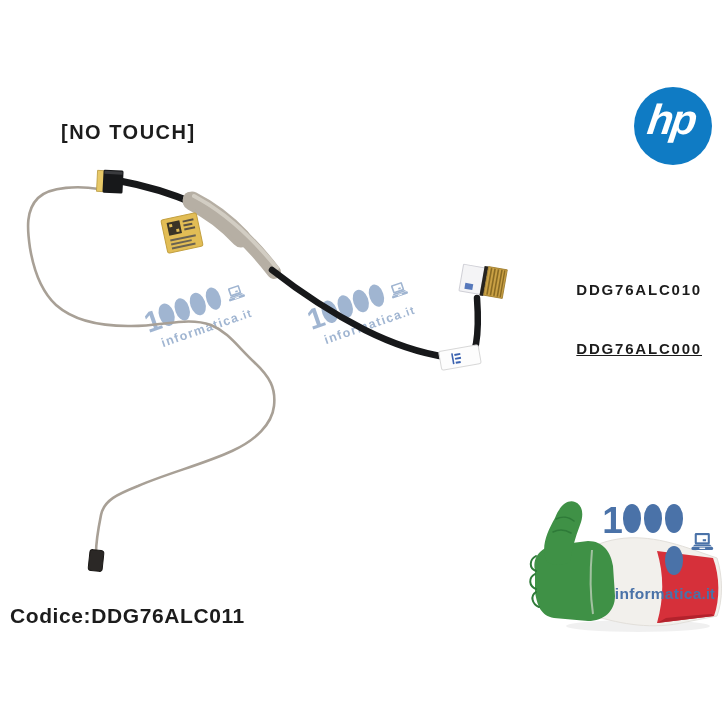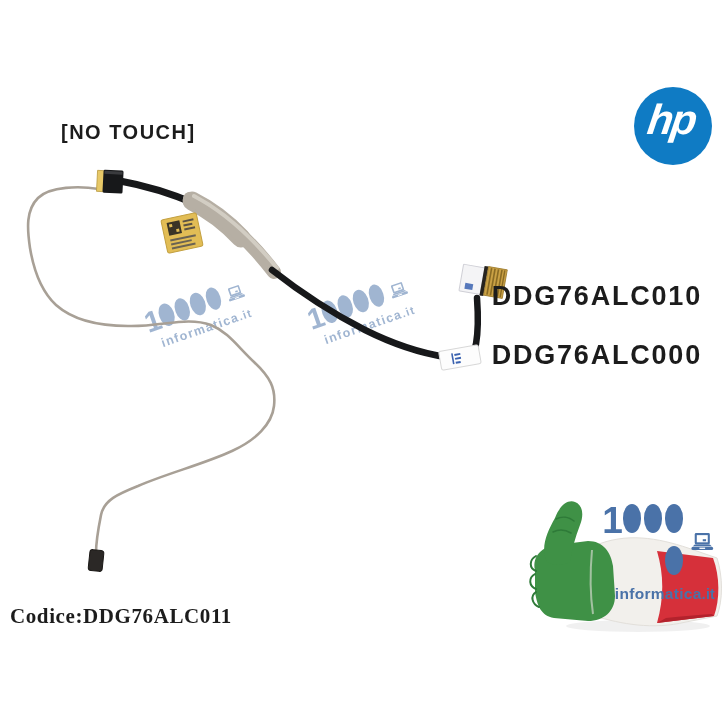--- a/index.html
+++ b/index.html
@@ -2,24 +2,24 @@
 <html><head>
 <meta charset="utf-8">
 <style>
   html,body{margin:0;padding:0;background:#fff;}
   body{font-family:"Liberation Sans", sans-serif;}
   .canvas{position:relative;width:724px;height:724px;background:#ffffff;overflow:hidden;}
 
   
   .txt{position:absolute;color:#1c1c1c;white-space:nowrap;}
   .no-touch{left:13px;top:121px;font-size:20px;font-weight:700;letter-spacing:1.5px;margin-left:48px;}
-  .pn{right:22px;text-align:left;font-size:27px;font-weight:700;letter-spacing:1.8px;}
+  .pn{right:22px;text-align:left;font-size:15px;font-weight:700;letter-spacing:1.8px;}
   .pn1{top:281px;}
-  .pn2{top:340px;}
-  .codice{left:10px;top:604px;font-size:21px;font-weight:700;letter-spacing:.6px;font-family:Liberation Serif, serif;}
+  .pn2{top:340px;text-decoration:underline;}
+  .codice{left:10px;top:604px;font-size:21px;font-weight:700;letter-spacing:.6px;}
 
   
   .hp-logo{position:absolute;left:634px;top:87px;width:78px;height:78px;border-radius:50%;
     display:flex;align-items:center;justify-content:center;}
   .hp-logo span{font-size:42px;font-weight:700;font-style:italic;line-height:1;
     transform:skewX(-8deg) translate(-2px,-6px);letter-spacing:-2px;}
 
   
   .brand-text{position:absolute;text-align:right;}
   .num-row{display:flex;align-items:center;justify-content:flex-end;}

